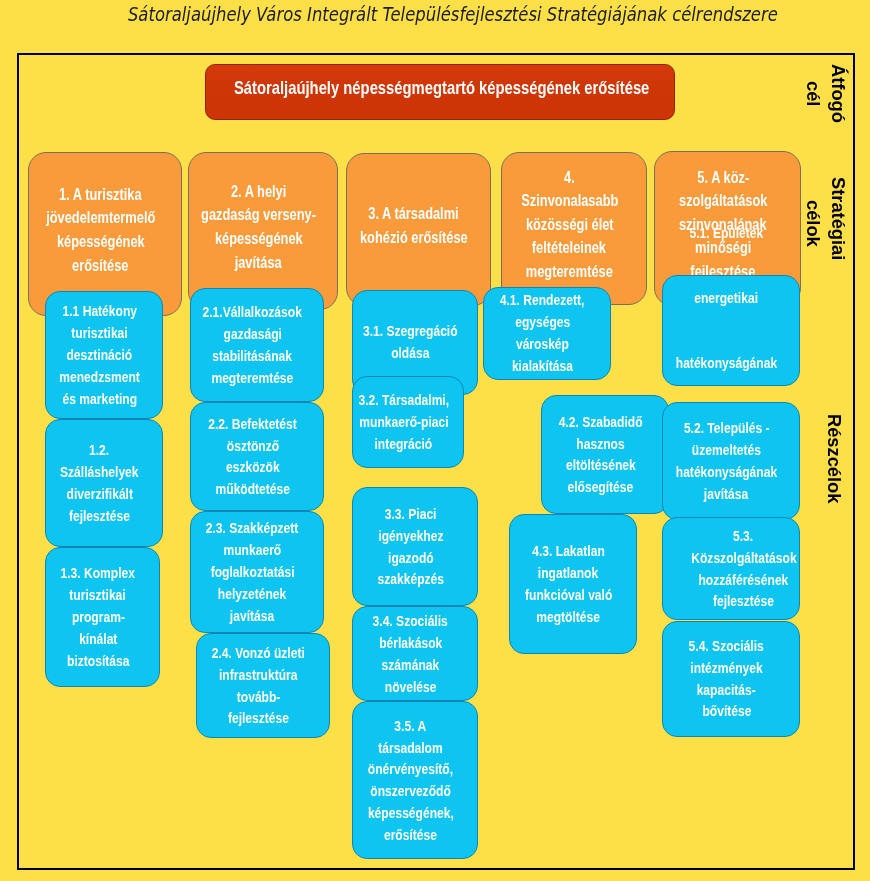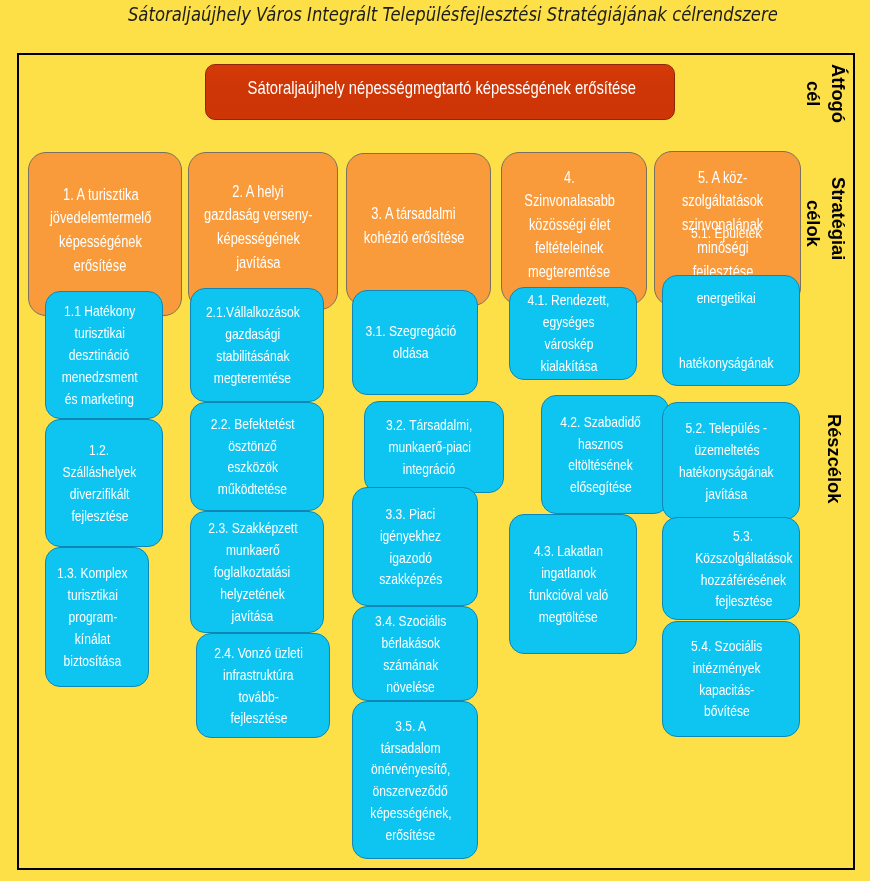--- a/index.html
+++ b/index.html
@@ -11,21 +11,21 @@
   .title{position:absolute;left:0;top:0px;width:870px;text-align:center;
     font-family:"DejaVu Sans",sans-serif;font-style:italic;font-weight:400;
     font-size:18.6px;line-height:24px;color:#1d1d1d;
     transform:scaleX(.885) translate(18px,3px);transform-origin:452px 0;}
 
   .frame{position:absolute;left:17px;top:53px;width:838px;height:817px;
     border:2.2px solid #000;box-sizing:border-box;background:transparent;}
 
   .box{position:absolute;box-sizing:border-box;display:flex;
     flex-direction:column;align-items:center;justify-content:center;
-    text-align:center;color:#fff;font-weight:normal;overflow:visible;}
+    text-align:center;color:#fff;font-weight:bold;overflow:visible;}
   .box span{display:block;white-space:nowrap;transform:scaleX(.795);}
   .orange span{transform:translateX(-4.6px) scaleX(.765);}
   .blue span{transform:translateX(-4.5px) scaleX(.805);}
 
   .red{background:linear-gradient(180deg,#d53a08 0%,#d03707 30%,#cd3406 100%);
     border:1.4px solid #8e2606;border-radius:10px;font-size:18.5px;line-height:24px;
     padding-bottom:9px;}
   .red span{transform:translateX(2px) scaleX(.8);}
 
   .orange{background:#fa9b3b;border:1.3px solid #7a7060;border-radius:18px;
@@ -63,21 +63,21 @@
     <span>desztináció</span>
     <span>menedzsment</span>
     <span>és marketing</span>
   </div>
   <div class="box blue" style="left:45px;top:419.4px;width:118px;height:127.5px;">
     <span>1.2.</span>
     <span>Szálláshelyek</span>
     <span>diverzifikált</span>
     <span>fejlesztése</span>
   </div>
-  <div class="box blue" style="left:45px;top:546.9px;width:104px;height:140.4px;">
+  <div class="box blue" style="left:45px;top:546.9px;width:115px;height:140.4px;">
     <span>1.3. Komplex</span>
     <span>turisztikai</span>
     <span>program-</span>
     <span>kínálat</span>
     <span>biztosítása</span>
   </div>
   <div class="box orange" style="left:188px;top:152px;width:150px;height:158px;">
     <span>2. A helyi</span>
     <span>gazdaság verseny-</span>
     <span>képességének</span>
@@ -109,21 +109,21 @@
     <span>fejlesztése</span>
   </div>
   <div class="box orange" style="left:346px;top:153px;width:145px;height:153px;">
     <span>3. A társadalmi</span>
     <span>kohézió erősítése</span>
   </div>
   <div class="box blue" style="left:352px;top:289.6px;width:126px;height:105.6px;">
     <span>3.1. Szegregáció</span>
     <span>oldása</span>
   </div>
-  <div class="box blue" style="left:352px;top:401px;width:140px;height:91.9px;margin-left:12px;">
+  <div class="box blue" style="left:352px;top:376px;width:112px;height:91.9px;">
     <span>3.2. Társadalmi,</span>
     <span>munkaerő-piaci</span>
     <span>integráció</span>
   </div>
   <div class="box blue" style="left:352px;top:487.1px;width:126px;height:118.9px;">
     <span>3.3. Piaci</span>
     <span>igényekhez</span>
     <span>igazodó</span>
     <span>szakképzés</span>
   </div>
@@ -141,21 +141,21 @@
     <span>képességének,</span>
     <span>erősítése</span>
   </div>
   <div class="box orange" style="left:501px;top:152px;width:146px;height:153px;">
     <span>4.</span>
     <span>Szinvonalasabb</span>
     <span>közösségi élet</span>
     <span>feltételeinek</span>
     <span>megteremtése</span>
   </div>
-  <div class="box blue" style="left:509px;top:286.6px;width:128px;height:93px;">
+  <div class="box blue" style="left:483px;top:286.6px;width:128px;height:93px;">
     <span>4.1. Rendezett,</span>
     <span>egységes</span>
     <span>városkép</span>
     <span>kialakítása</span>
   </div>
   <div class="box blue" style="left:509px;top:395px;width:128px;height:118.9px;margin-left:32px;">
     <span>4.2. Szabadidő</span>
     <span>hasznos</span>
     <span>eltöltésének</span>
     <span>elősegítése</span>

